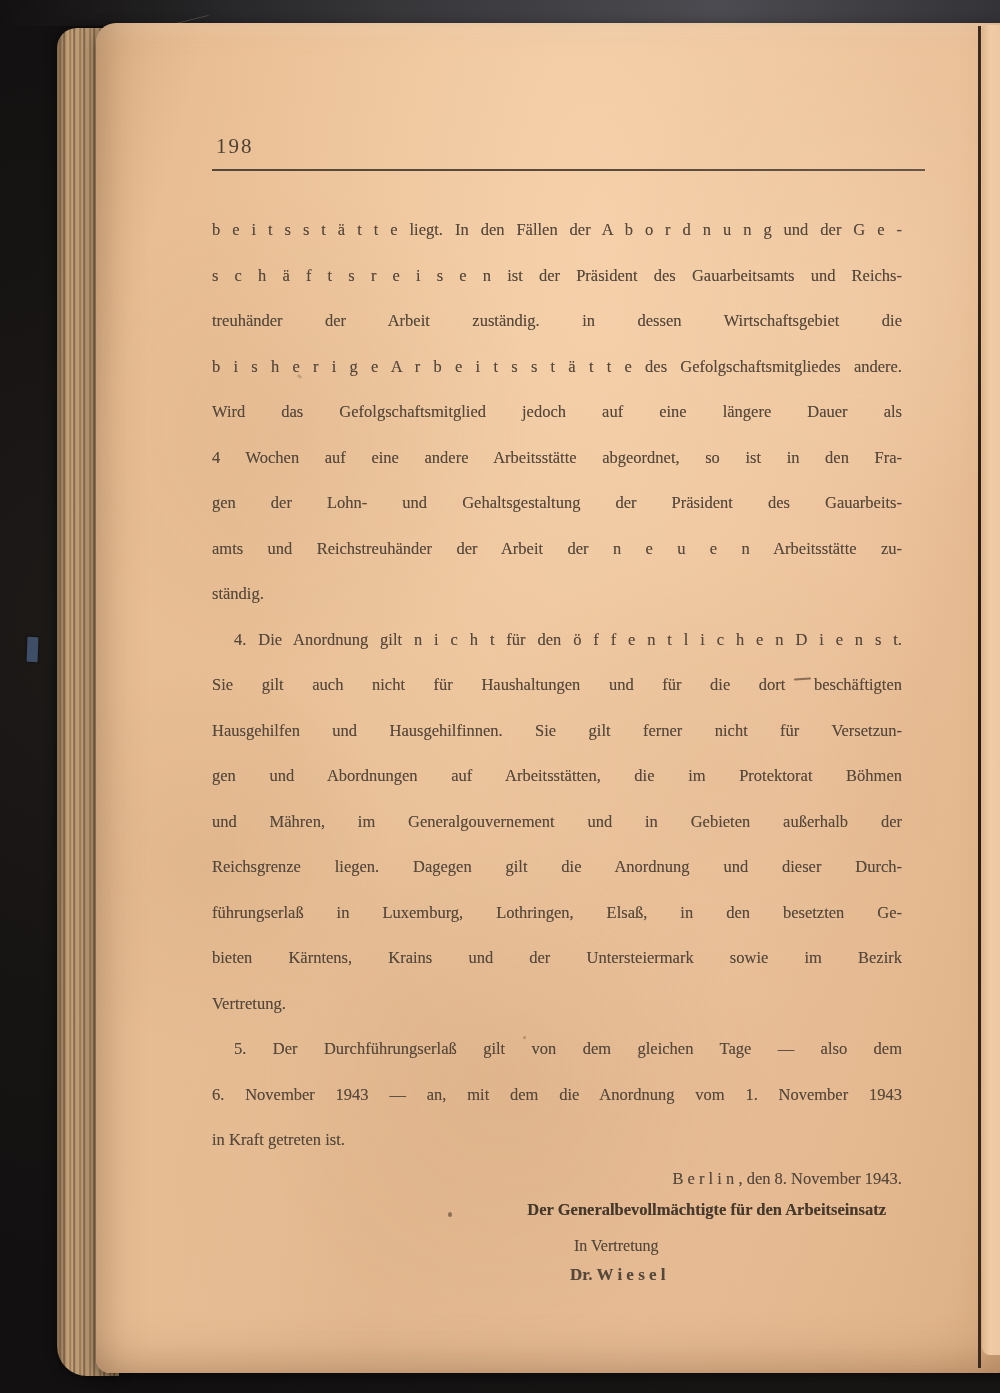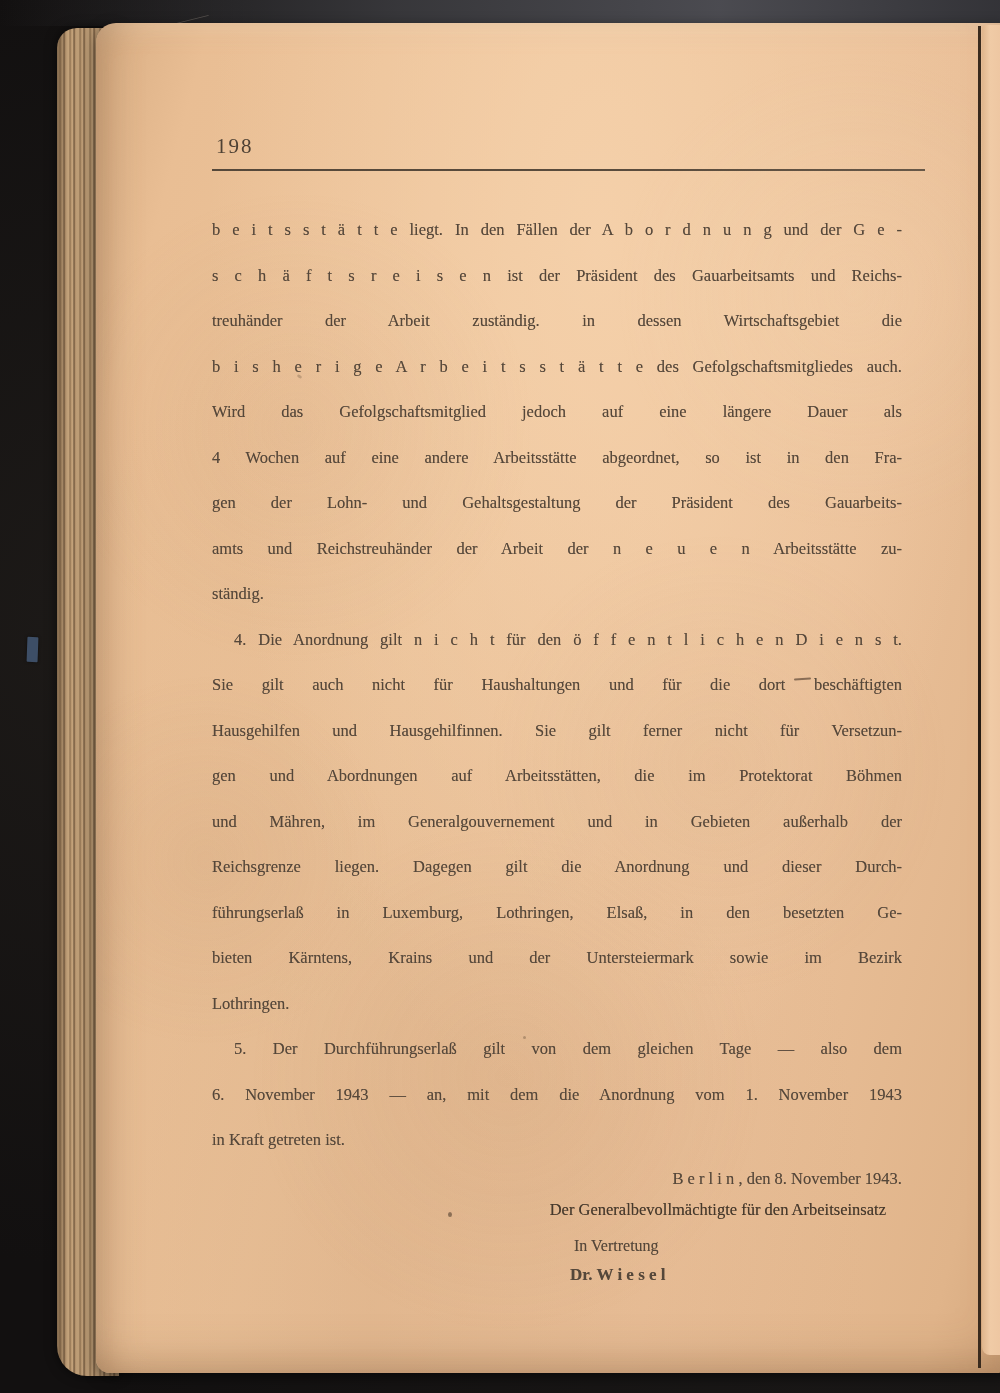--- a/index.html
+++ b/index.html
@@ -85,21 +85,21 @@
     font-size:16.5px;line-height:21.5px;color:#55473a;
     text-shadow:0 0 .5px rgba(85,71,58,.45);
   }
   .para + .para{margin-top:6px;}
   .line{text-align:justify;text-align-last:justify;white-space:normal;margin-top:24px;}
   .line.lastline{text-align-last:left;}
   .line.indent{text-indent:22px;}
   .dateline{margin-top:17px;margin-left:25px;text-align:right;font-size:16.5px;}
   .sig-office{
     margin-top:10px;text-align:right;padding-right:16px;
-    font-weight:400;font-size:16.5px;color:#46392c;
+    font-weight:700;font-size:16.5px;color:#46392c;
     text-shadow:0 0 .6px rgba(70,57,44,.55);
   }
   .sig-deputy{margin-top:14px;margin-left:362px;font-size:16px;}
   .sig-name{margin-top:8px;margin-left:358px;font-size:17px;font-weight:bold;}
   
   .stray-dash{
     position:absolute;left:698px;top:655px;width:17px;height:2px;
     background:rgba(95,73,55,.7);transform:rotate(-4deg);border-radius:1px;
   }
   .speck-1{position:absolute;left:352px;top:1189px;width:4px;height:5px;border-radius:50%;
@@ -121,37 +121,37 @@
 <div class="page">
   <div class="page-number">198</div>
   <div class="rule"></div>
 
   <div class="body-text">
 
     <div class="para">
         <div class="line">b e i t s s t ä t t e liegt. In den Fällen der A b o r d n u n g und der G e -</div>
         <div class="line">s c h ä f t s r e i s e n ist der Präsident des Gauarbeitsamts und Reichs-</div>
         <div class="line">treuhänder der Arbeit zuständig. in dessen Wirtschaftsgebiet die</div>
-        <div class="line">b i s h e r i g e A r b e i t s s t ä t t e des Gefolgschaftsmitgliedes auch.</div>
+        <div class="line">b i s h e r i g e A r b e i t s s t ä t t e des Gefolgschaftsmitgliedes andere.</div>
         <div class="line">Wird das Gefolgschaftsmitglied jedoch auf eine längere Dauer als</div>
         <div class="line">4 Wochen auf eine andere Arbeitsstätte abgeordnet, so ist in den Fra-</div>
         <div class="line">gen der Lohn- und Gehaltsgestaltung der Präsident des Gauarbeits-</div>
         <div class="line">amts und Reichstreuhänder der Arbeit der n e u e n Arbeitsstätte zu-</div>
         <div class="line lastline">ständig.</div>
       </div>
       <div class="para">
         <div class="line indent">4. Die Anordnung gilt n i c h t für den ö f f e n t l i c h e n D i e n s t.</div>
         <div class="line">Sie gilt auch nicht für Haushaltungen und für die dort beschäftigten</div>
         <div class="line">Hausgehilfen und Hausgehilfinnen. Sie gilt ferner nicht für Versetzun-</div>
         <div class="line">gen und Abordnungen auf Arbeitsstätten, die im Protektorat Böhmen</div>
         <div class="line">und Mähren, im Generalgouvernement und in Gebieten außerhalb der</div>
         <div class="line">Reichsgrenze liegen. Dagegen gilt die Anordnung und dieser Durch-</div>
         <div class="line">führungserlaß in Luxemburg, Lothringen, Elsaß, in den besetzten Ge-</div>
         <div class="line">bieten Kärntens, Krains und der Untersteiermark sowie im Bezirk</div>
-        <div class="line lastline">Lothringen.</div>
+        <div class="line lastline">Vertretung.</div>
       </div>
       <div class="para">
         <div class="line indent">5. Der Durchführungserlaß gilt von dem gleichen Tage — also dem</div>
         <div class="line">6. November 1943 — an, mit dem die Anordnung vom 1. November 1943</div>
         <div class="line lastline">in Kraft getreten ist.</div>
       </div>
       <div class="dateline">B e r l i n , den 8. November 1943.</div>
     <div class="sig-office">Der Generalbevollmächtigte für den Arbeitseinsatz</div>
     <div class="sig-deputy">In Vertretung</div>
     <div class="sig-name">Dr. W i e s e l</div>

